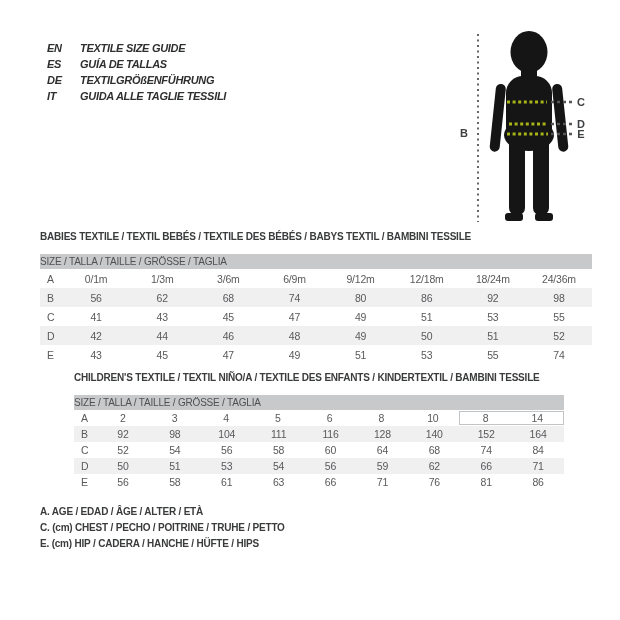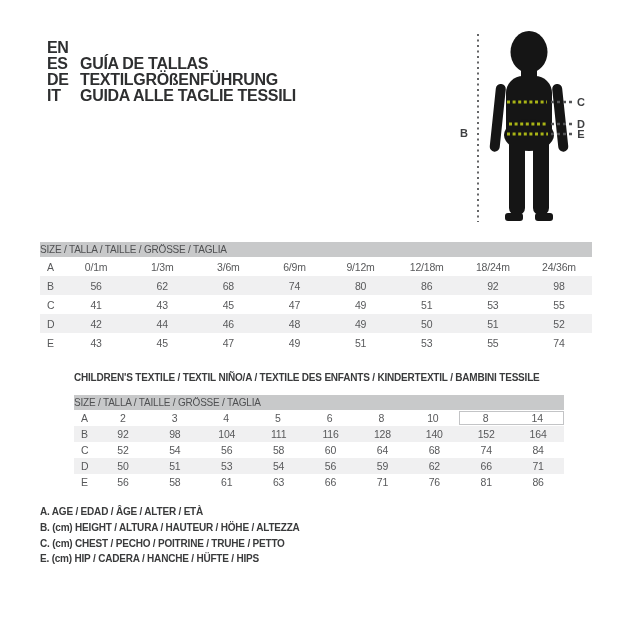--- a/index.html
+++ b/index.html
@@ -1,21 +1,21 @@
 <!DOCTYPE html>
 <html style="--ink: #2e2f30; --title: #3a3b3c; --tbl: #58595b; --bar: #c8c9ca; --stripe: #f0f0f1; --hlb: #c3c4c6; --sil: #151515; --green: #a9b416; --dashgray: #545557; --labelink: #3f4042;"><head>
 <meta charset="utf-8">
 <style>
   html,body{margin:0;padding:0;background:#ffffff;}
   body{width:620px;height:620px;font-family:"Liberation Sans",sans-serif;}
   .page{position:relative;width:620px;height:620px;background:#fff;overflow:hidden;}
 
   
   .lang-list{position:absolute;left:47px;top:40px;color:var(--ink,#2e2f30);
-             font-weight:bold;font-size:16px;letter-spacing:-0.3px;}
+             font-weight:bold;font-size:11px;letter-spacing:-0.3px;font-style:italic;}
   .lang-row{display:flex;height:16px;line-height:16px;}
   .lang-code{width:33px;}
 
   
   .figure{position:absolute;left:450px;top:15px;width:160px;height:215px;}
 
   
   .section{position:absolute;left:40px;}
   .babies-section{top:231px;width:552px;}
   .children-section{top:372px;width:490px;margin-left:34px;}
@@ -45,20 +45,21 @@
 </style>
 </head>
 <body>
 
 <div class="page">
 
   <div class="lang-list">
 
       <div class="lang-row">
         <span class="lang-code">EN</span>
+        <span class="lang-title">TEXTILE SIZE GUIDE</span>
       </div>
 
       <div class="lang-row">
         <span class="lang-code">ES</span>
         <span class="lang-title">GUÍA DE TALLAS</span>
       </div>
 
 
       <div class="lang-row">
         <span class="lang-code">DE</span>
@@ -98,20 +99,21 @@
       <line x1="101" y1="119" x2="123" y2="119" stroke-width="2.6" stroke-dasharray="3 3" style="stroke:var(--dashgray,#545557)"></line>
 
       <text x="14" y="122" text-anchor="middle" font-size="11" font-weight="600" style="fill:var(--labelink,#3f4042)">B</text>
       <text x="131" y="91" text-anchor="middle" font-size="11" font-weight="600" style="fill:var(--labelink,#3f4042)">C</text>
       <text x="131" y="113" text-anchor="middle" font-size="11" font-weight="600" style="fill:var(--labelink,#3f4042)">D</text>
       <text x="131" y="123" text-anchor="middle" font-size="11" font-weight="600" style="fill:var(--labelink,#3f4042)">E</text>
     </svg>
   </div>
 
   <div class="section babies-section">
+    <div class="tbl-title">BABIES TEXTILE / TEXTIL BEBÉS / TEXTILE DES BÉBÉS / BABYS TEXTIL / BAMBINI TESSILE</div>
     <div class="size-bar">SIZE / TALLA / TAILLE / GRÖSSE / TAGLIA</div>
     <div class="dtable" id="babiesTable">
 
         <div class="trow">
           <div class="cell label">A</div>
           <div style="display:contents">
             
           
               <div class="cell">0/1m</div>
             
@@ -354,21 +356,20 @@
               <div class="cell">86</div>
             </div>
         </div>
       </div>
   </div>
 
   <div class="legend">
 
       <div class="legend-row">A. AGE / EDAD / ÂGE / ALTER / ETÀ</div>
 
-      <div class="legend-row">B. (cm) HEIGHT / ALTURA / HAUTEUR / HÖHE / ALTEZZA</div>
 
       <div class="legend-row">C. (cm) CHEST / PECHO / POITRINE / TRUHE / PETTO</div>
 
 
       <div class="legend-row">E. (cm) HIP / CADERA / HANCHE / HÜFTE / HIPS</div>
     </div>
 
 </div>
 
 </body></html>

